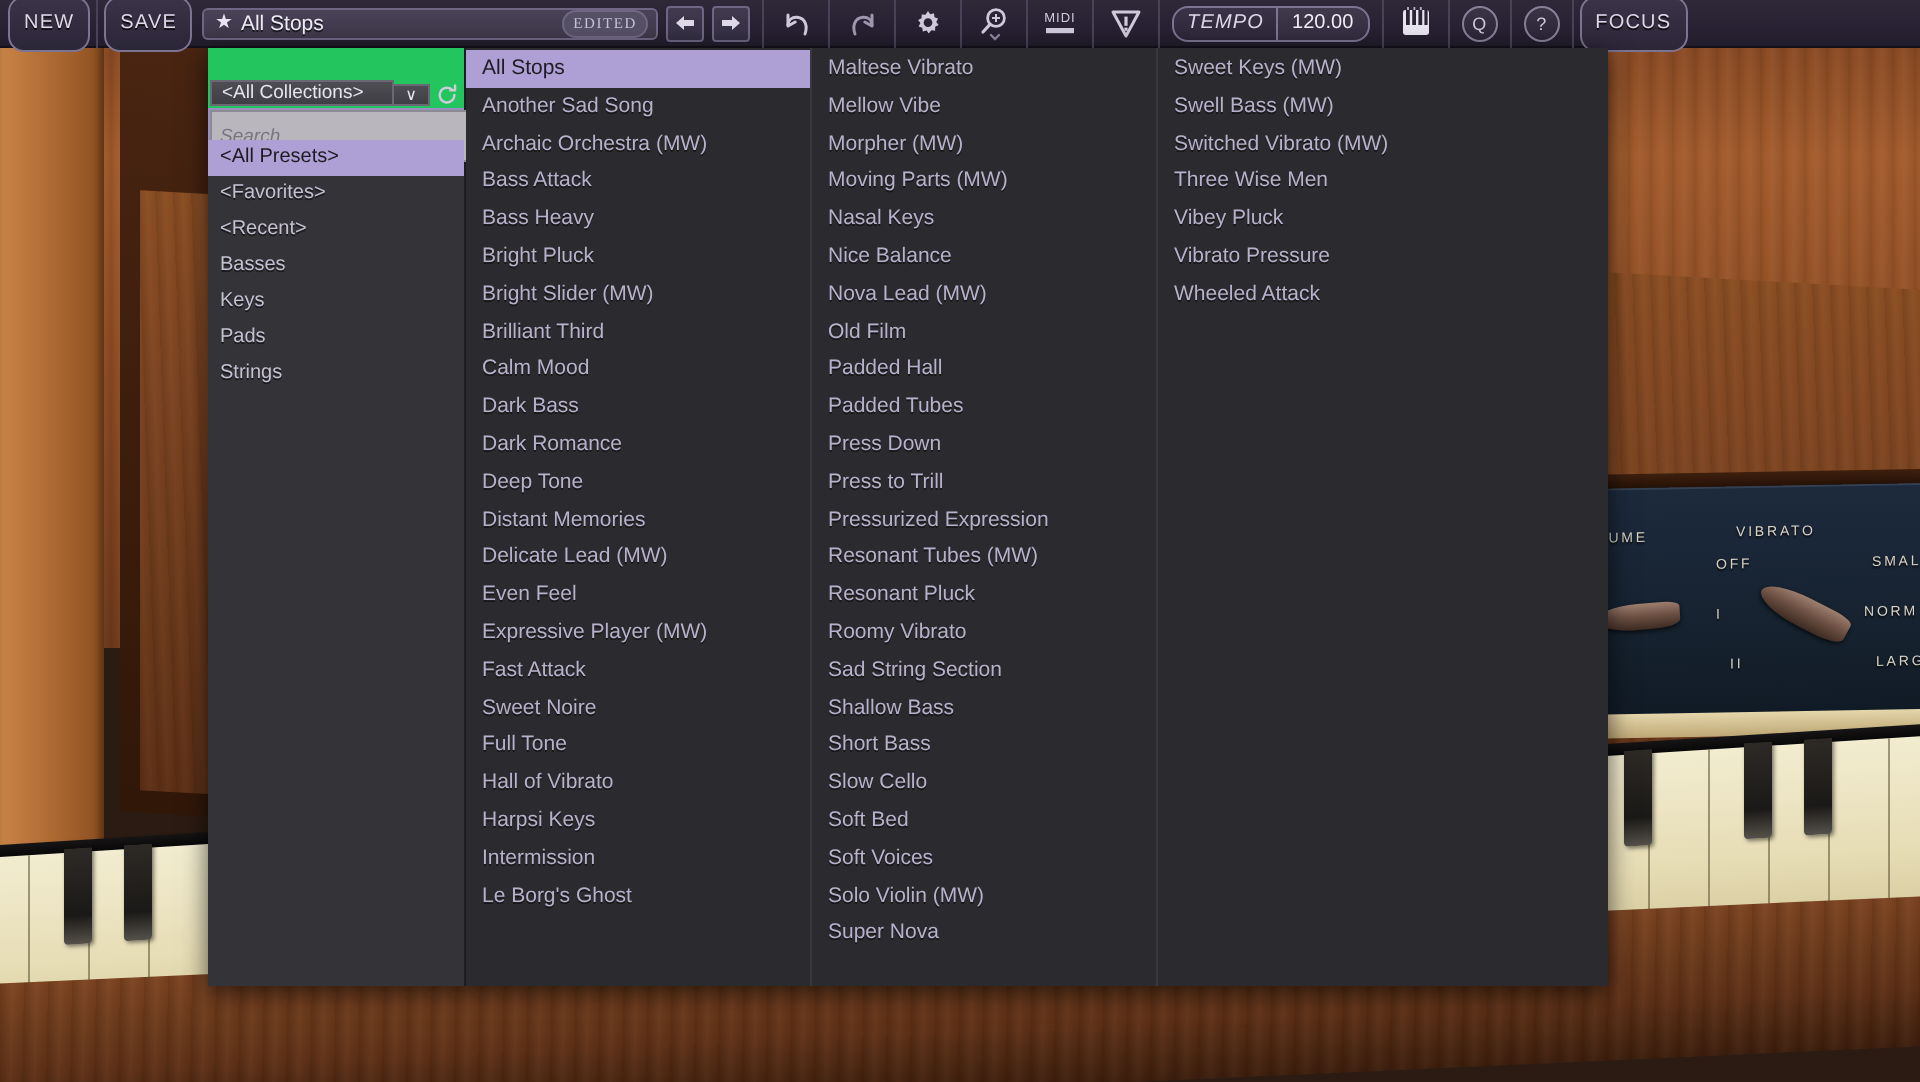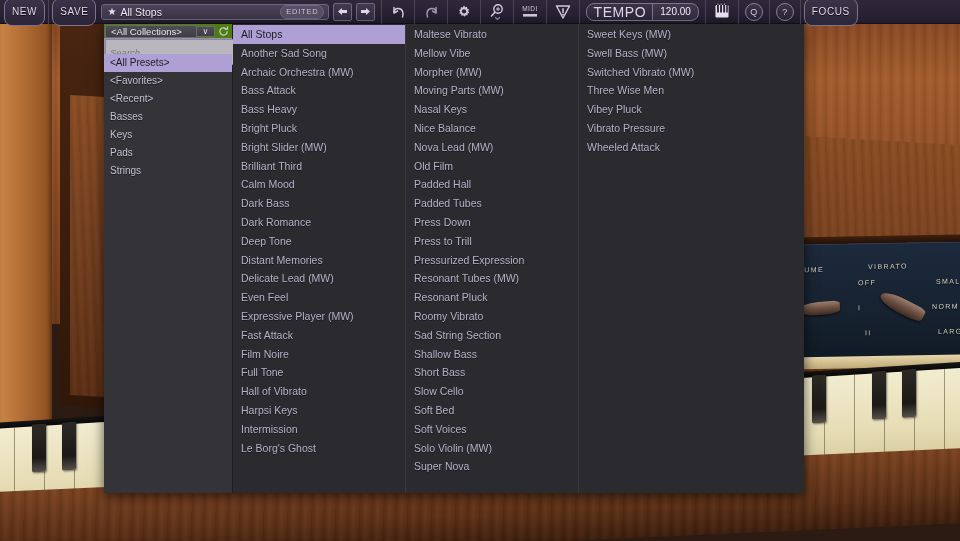--- a/index.html
+++ b/index.html
@@ -172,20 +172,21 @@
   }
   .name-field .star { color: #e9e4f2; font-size: 10px; margin-right: 4px; line-height: 1; }
   .name-field .nm { color: #efecf5; font-size: 10.5px; flex: 1; text-shadow: 0 1px 0 rgba(0,0,0,0.6); }
   .edited-badge {
     font-size: 7.5px; letter-spacing: 0.8px;
     color: #c9c2da;
     background: #565065;
     border-radius: 7px;
     padding: 1.5px 5px;
     border: 1px solid #6f6783;
+    font-family: Liberation Serif, serif;
   }
 
   .sq-btn {
     width: 17px; height: 16px;
     border-radius: 2px;
     border: 1px solid #6e6682;
     background: linear-gradient(180deg, #423b50, #332d41);
     display: flex; align-items: center; justify-content: center;
     margin-left: 4px;
     flex: none;
@@ -207,21 +208,21 @@
     flex: none; cursor: pointer; margin: 0 3px;
   }
   .tempo-group {
     display: flex; align-items: center; flex: none;
     height: 16px; border-radius: 8px;
     border: 1px solid #7d7491;
     background: linear-gradient(180deg, #3b3347 0%, #2c2639 100%);
     overflow: hidden; margin: 0 3px; cursor: pointer;
   }
   .tempo-group .tlabel {
-    color: #ded9e8; font-size: 14px; letter-spacing: 0.6px; padding: 0 6px;
+    color: #ded9e8; font-size: 10px; letter-spacing: 0.6px; padding: 0 6px; font-style: italic;
   }
   .tempo-group .tval {
     color: #f0edf7; font-size: 10px; padding: 0 7px;
     border-left: 1px solid #7d7491; height: 100%;
     display: flex; align-items: center;
     background: rgba(255,255,255,0.03);
   }
   .spacer { flex: 1 1 auto; }
 
   
@@ -234,22 +235,22 @@
     display: flex;
     box-sizing: border-box;
   }
   .sidebar {
     width: 128px; flex: none;
     background: #343338;
     border-right: 1px solid #1d1c20;
     display: flex; flex-direction: column;
   }
   .collection-row {
-    height: 14px; display: flex; align-items: center;
-    background: #4d7c0f;
+    height: 30px; display: flex; align-items: flex-end;
+    background: #22c55e;
     padding: 1px;
     box-sizing: border-box;
   }
   .collection-sel {
     flex: 1; display: flex; align-items: center;
     background: linear-gradient(180deg, #4f4d54, #3f3e44);
     border: 1px solid #6a6872;
     color: #e6e3ee; font-size: 9.5px;
     padding-left: 5px;
     box-sizing: border-box;
@@ -573,21 +574,21 @@
           <div class="res-item">Brilliant Third</div>
           <div class="res-item">Calm Mood</div>
           <div class="res-item">Dark Bass</div>
           <div class="res-item">Dark Romance</div>
           <div class="res-item">Deep Tone</div>
           <div class="res-item">Distant Memories</div>
           <div class="res-item">Delicate Lead (MW)</div>
           <div class="res-item">Even Feel</div>
           <div class="res-item">Expressive Player (MW)</div>
           <div class="res-item">Fast Attack</div>
-          <div class="res-item">Film Noire</div>
+          <div class="res-item">Sweet Noire</div>
           <div class="res-item">Full Tone</div>
           <div class="res-item">Hall of Vibrato</div>
           <div class="res-item">Harpsi Keys</div>
           <div class="res-item">Intermission</div>
           <div class="res-item">Le Borg's Ghost</div>
         </div>
         <div class="res-col">
           <div class="res-item">Maltese Vibrato</div>
           <div class="res-item">Mellow Vibe</div>
           <div class="res-item">Morpher (MW)</div>

